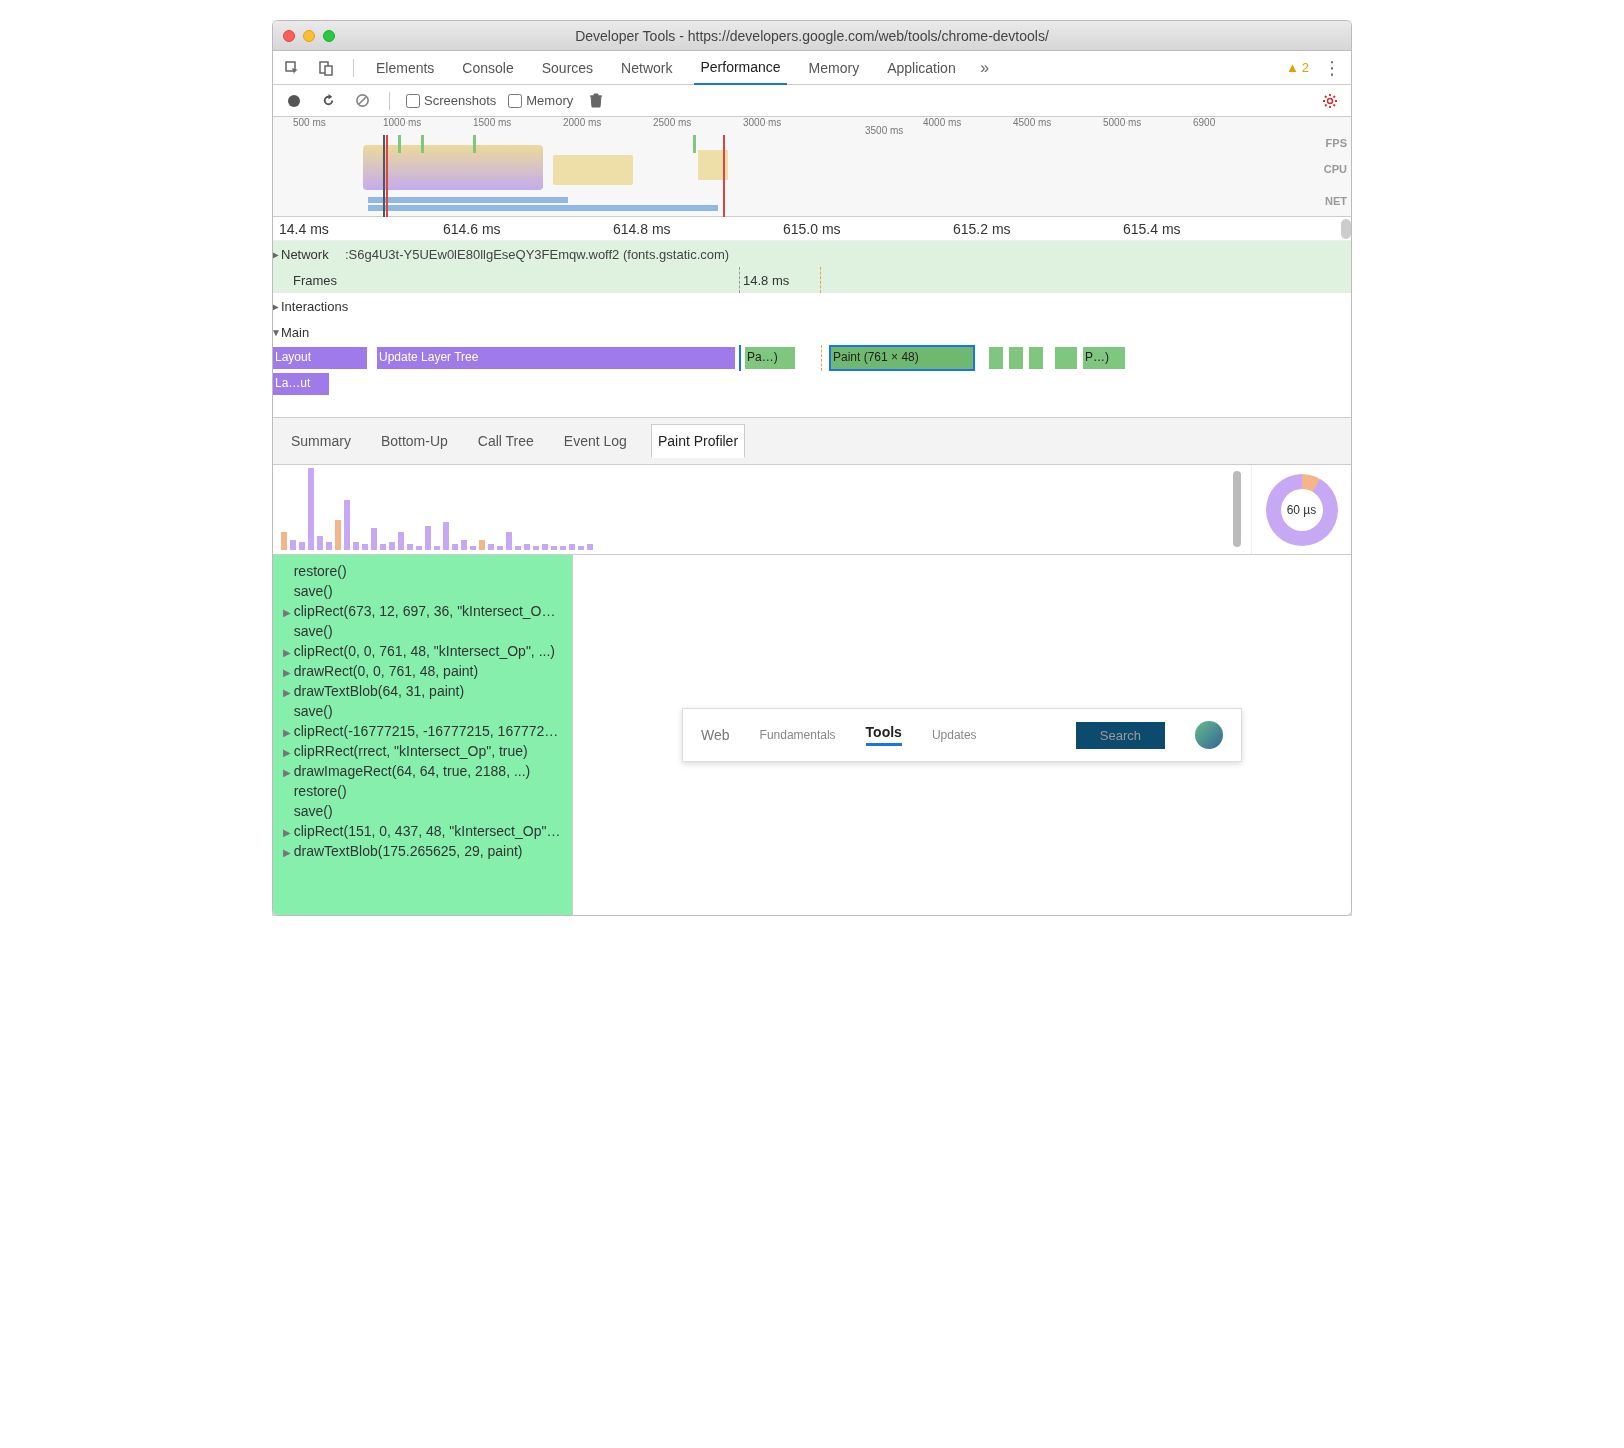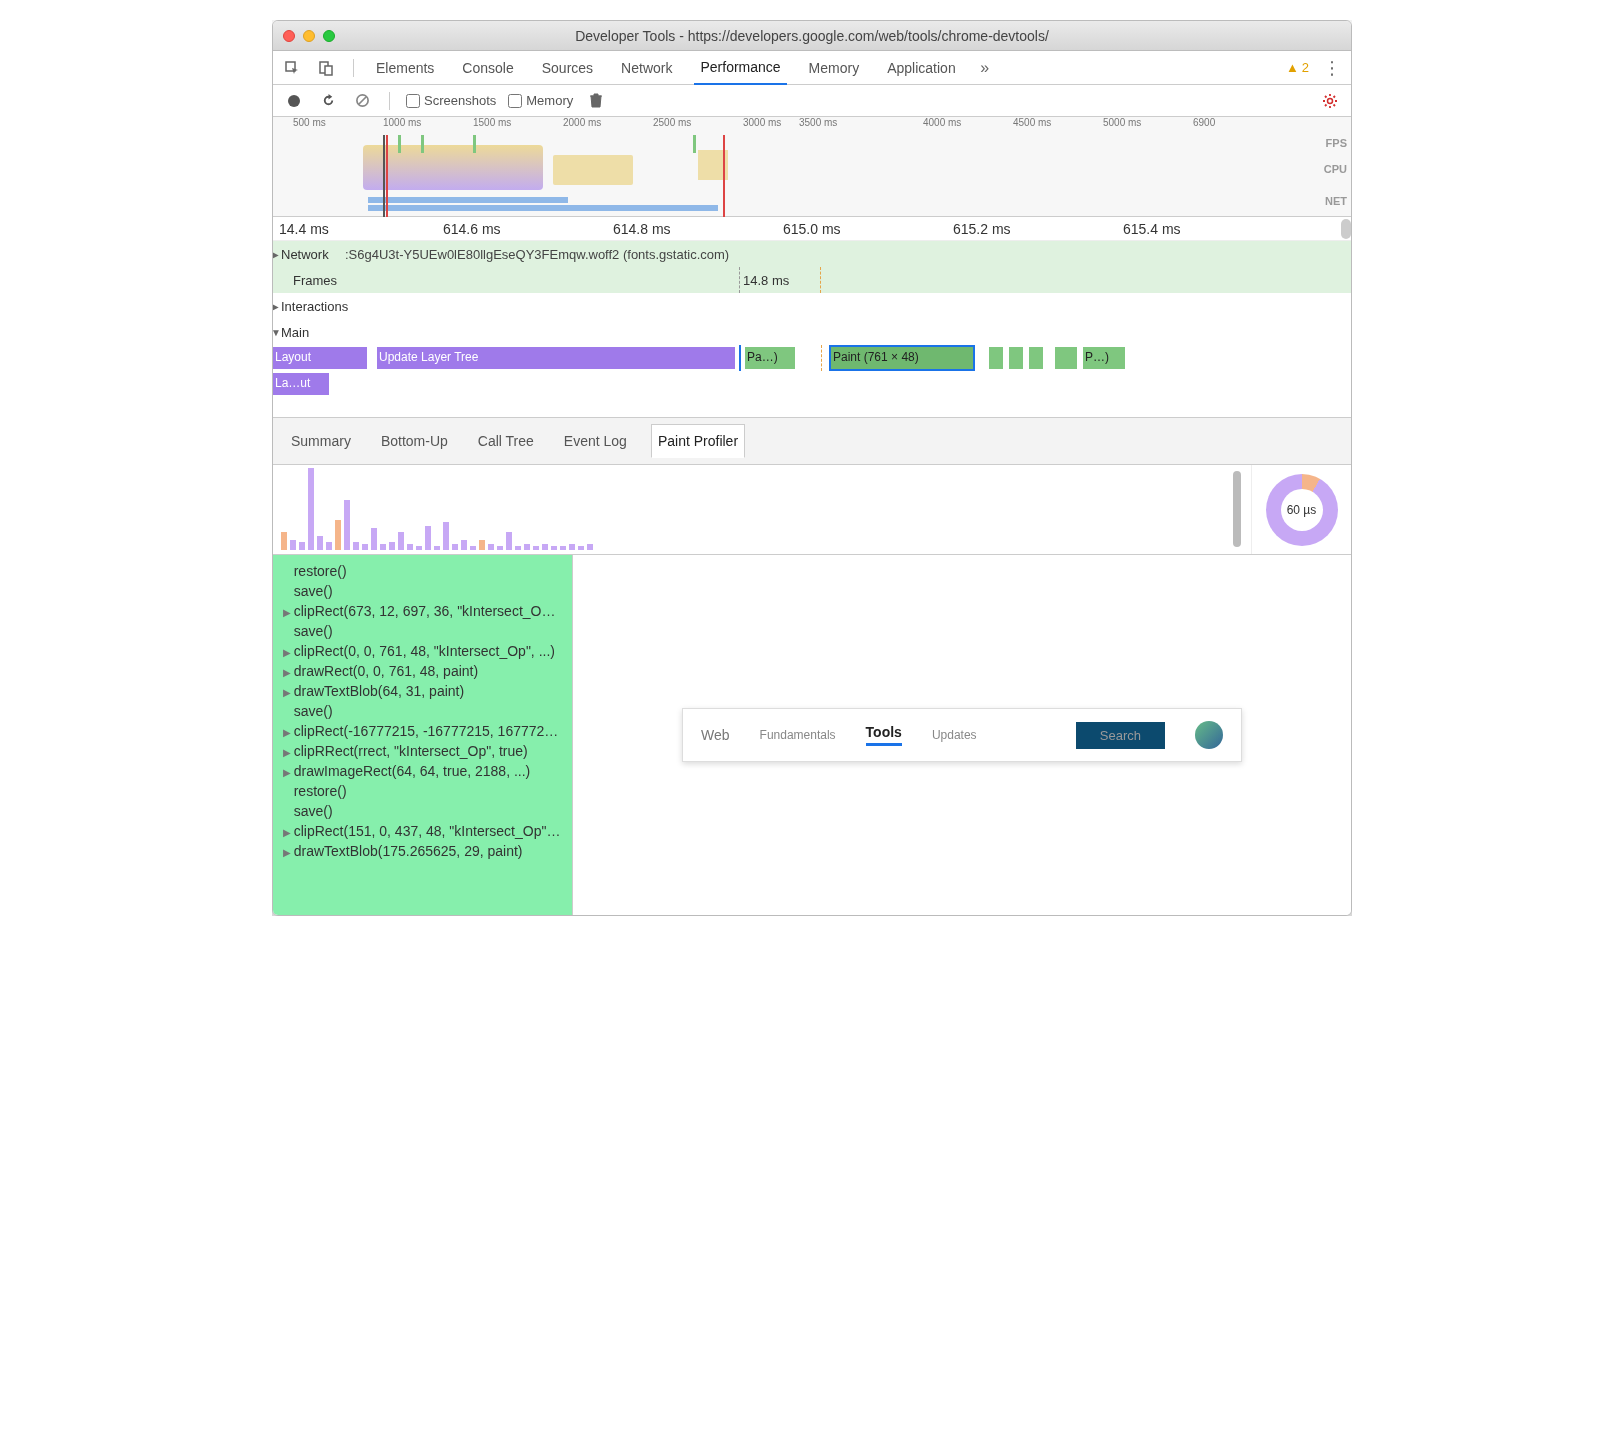--- a/index.html
+++ b/index.html
@@ -180,21 +180,21 @@
   </div>
 
   <div class="overview">
     <div class="overview-ticks" id="ov-ticks">
         <span style="left: 20px;">500 ms</span>
         <span style="left: 110px;">1000 ms</span>
         <span style="left: 200px;">1500 ms</span>
         <span style="left: 290px;">2000 ms</span>
         <span style="left: 380px;">2500 ms</span>
         <span style="left: 470px;">3000 ms</span>
-        <span style="left: 526px;">3500 ms</span>
+        <span style="left: 592px; margin-top: 8px;">3500 ms</span>
         <span style="left: 650px;">4000 ms</span>
         <span style="left: 740px;">4500 ms</span>
         <span style="left: 830px;">5000 ms</span>
         <span style="left: 920px;">6900</span>
       </div>
     <div class="overview-body">
       <span class="ov-label" style="top:2px">FPS</span>
       <span class="ov-label" style="top:28px">CPU</span>
       <span class="ov-label" style="top:60px">NET</span>
 

